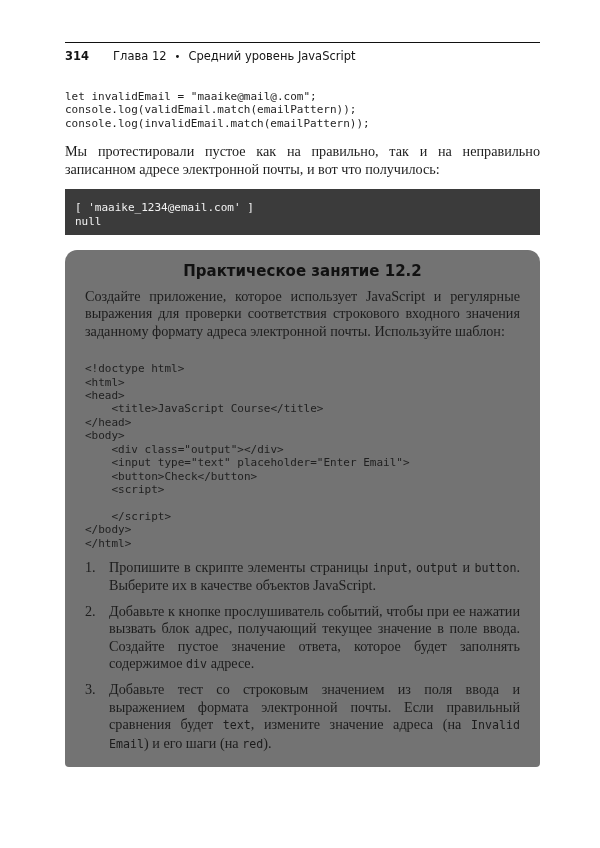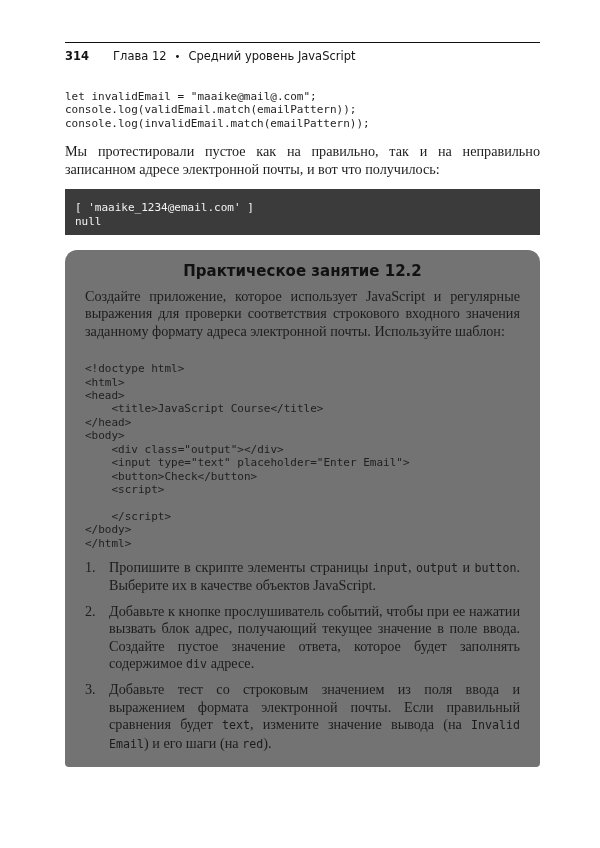--- a/index.html
+++ b/index.html
@@ -135,20 +135,20 @@
           <span class="step-text"><span>Пропишите в скрипте элементы страницы </span><span class="mono">input</span><span>, </span><span class="mono">output</span><span> и </span><span class="mono">button</span><span>. Выберите их в качестве объектов JavaScript.</span></span>
         </div>
 
         <div class="step">
           <span class="step-num">2.</span>
           <span class="step-text"><span>Добавьте к кнопке прослушиватель событий, чтобы при ее нажатии вызвать блок адрес, получающий текущее значение в поле ввода. Создайте пустое значение ответа, которое будет заполнять содержимое </span><span class="mono">div</span><span> адресе.</span></span>
         </div>
 
         <div class="step">
           <span class="step-num">3.</span>
-          <span class="step-text"><span>Добавьте тест со строковым значением из поля ввода и выражением формата электронной почты. Если правильный сравнения будет </span><span class="mono">text</span><span>, измените значение вывода (на </span><span class="mono">Invalid Email</span><span>) и его шаги (на </span><span class="mono">red</span><span>).</span></span>
+          <span class="step-text"><span>Добавьте тест со строковым значением из поля ввода и выражением формата электронной почты. Если правильный сравнения будет </span><span class="mono">text</span><span>, измените значение адреса (на </span><span class="mono">Invalid Email</span><span>) и его шаги (на </span><span class="mono">red</span><span>).</span></span>
         </div>
 
       </div>
     </div>
 
   </div>
 </div>
 
 </body></html>

